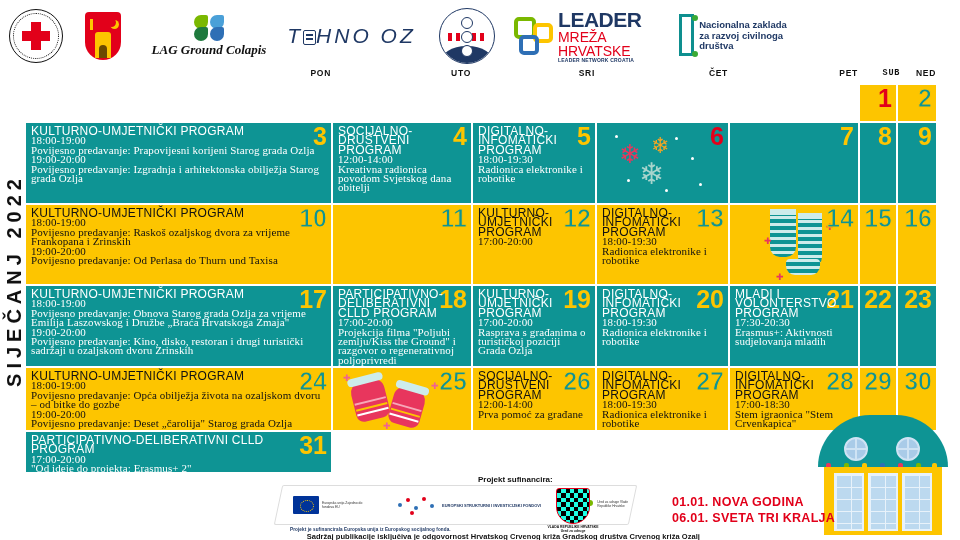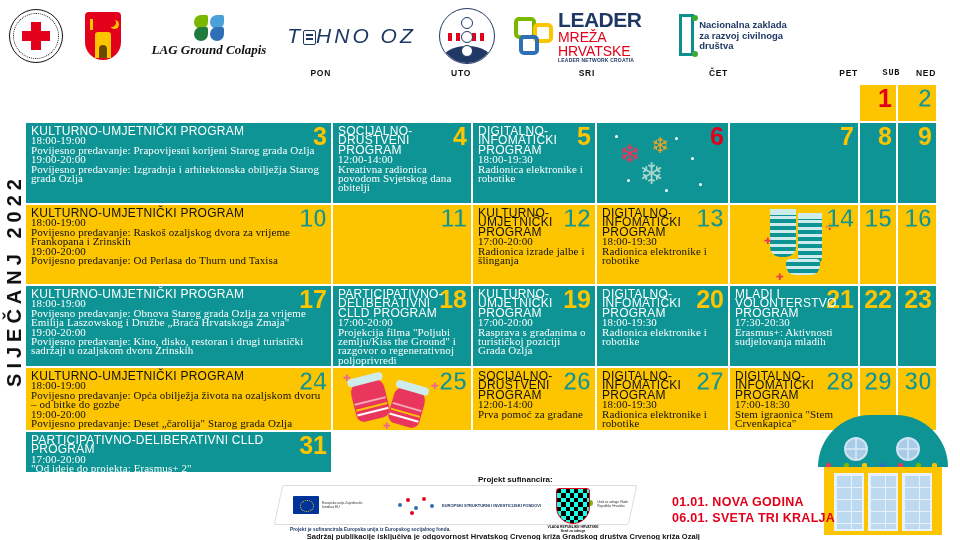--- a/index.html
+++ b/index.html
@@ -355,21 +355,20 @@
       </div>
       <div class="daynum teal-on-y">10</div>
     </div>
     <div class="cell yellow" style="left: 333px; top: 120px; width: 138px; height: 79px;">
       <div class="daynum teal-on-y">11</div>
     </div>
     <div class="cell yellow" style="left: 473px; top: 120px; width: 122px; height: 79px;">
       <div class="ev">
         <div class="title" style="padding-right: 22px;">KULTURNO-UMJETNIČKI PROGRAM</div>
         <div class="line">17:00-20:00</div>
-        <div class="line">Radionica izrade jalbe i šlinganja</div>
       </div>
       <div class="daynum teal-on-y">12</div>
     </div>
     <div class="cell yellow" style="left: 597px; top: 120px; width: 131px; height: 79px;">
       <div class="ev">
         <div class="title" style="padding-right: 22px;">DIGITALNO-INFOMATIČKI PROGRAM</div>
         <div class="line">18:00-19:30</div>
         <div class="line">Radionica elektronike i robotike</div>
       </div>
       <div class="daynum teal-on-y">13</div>

